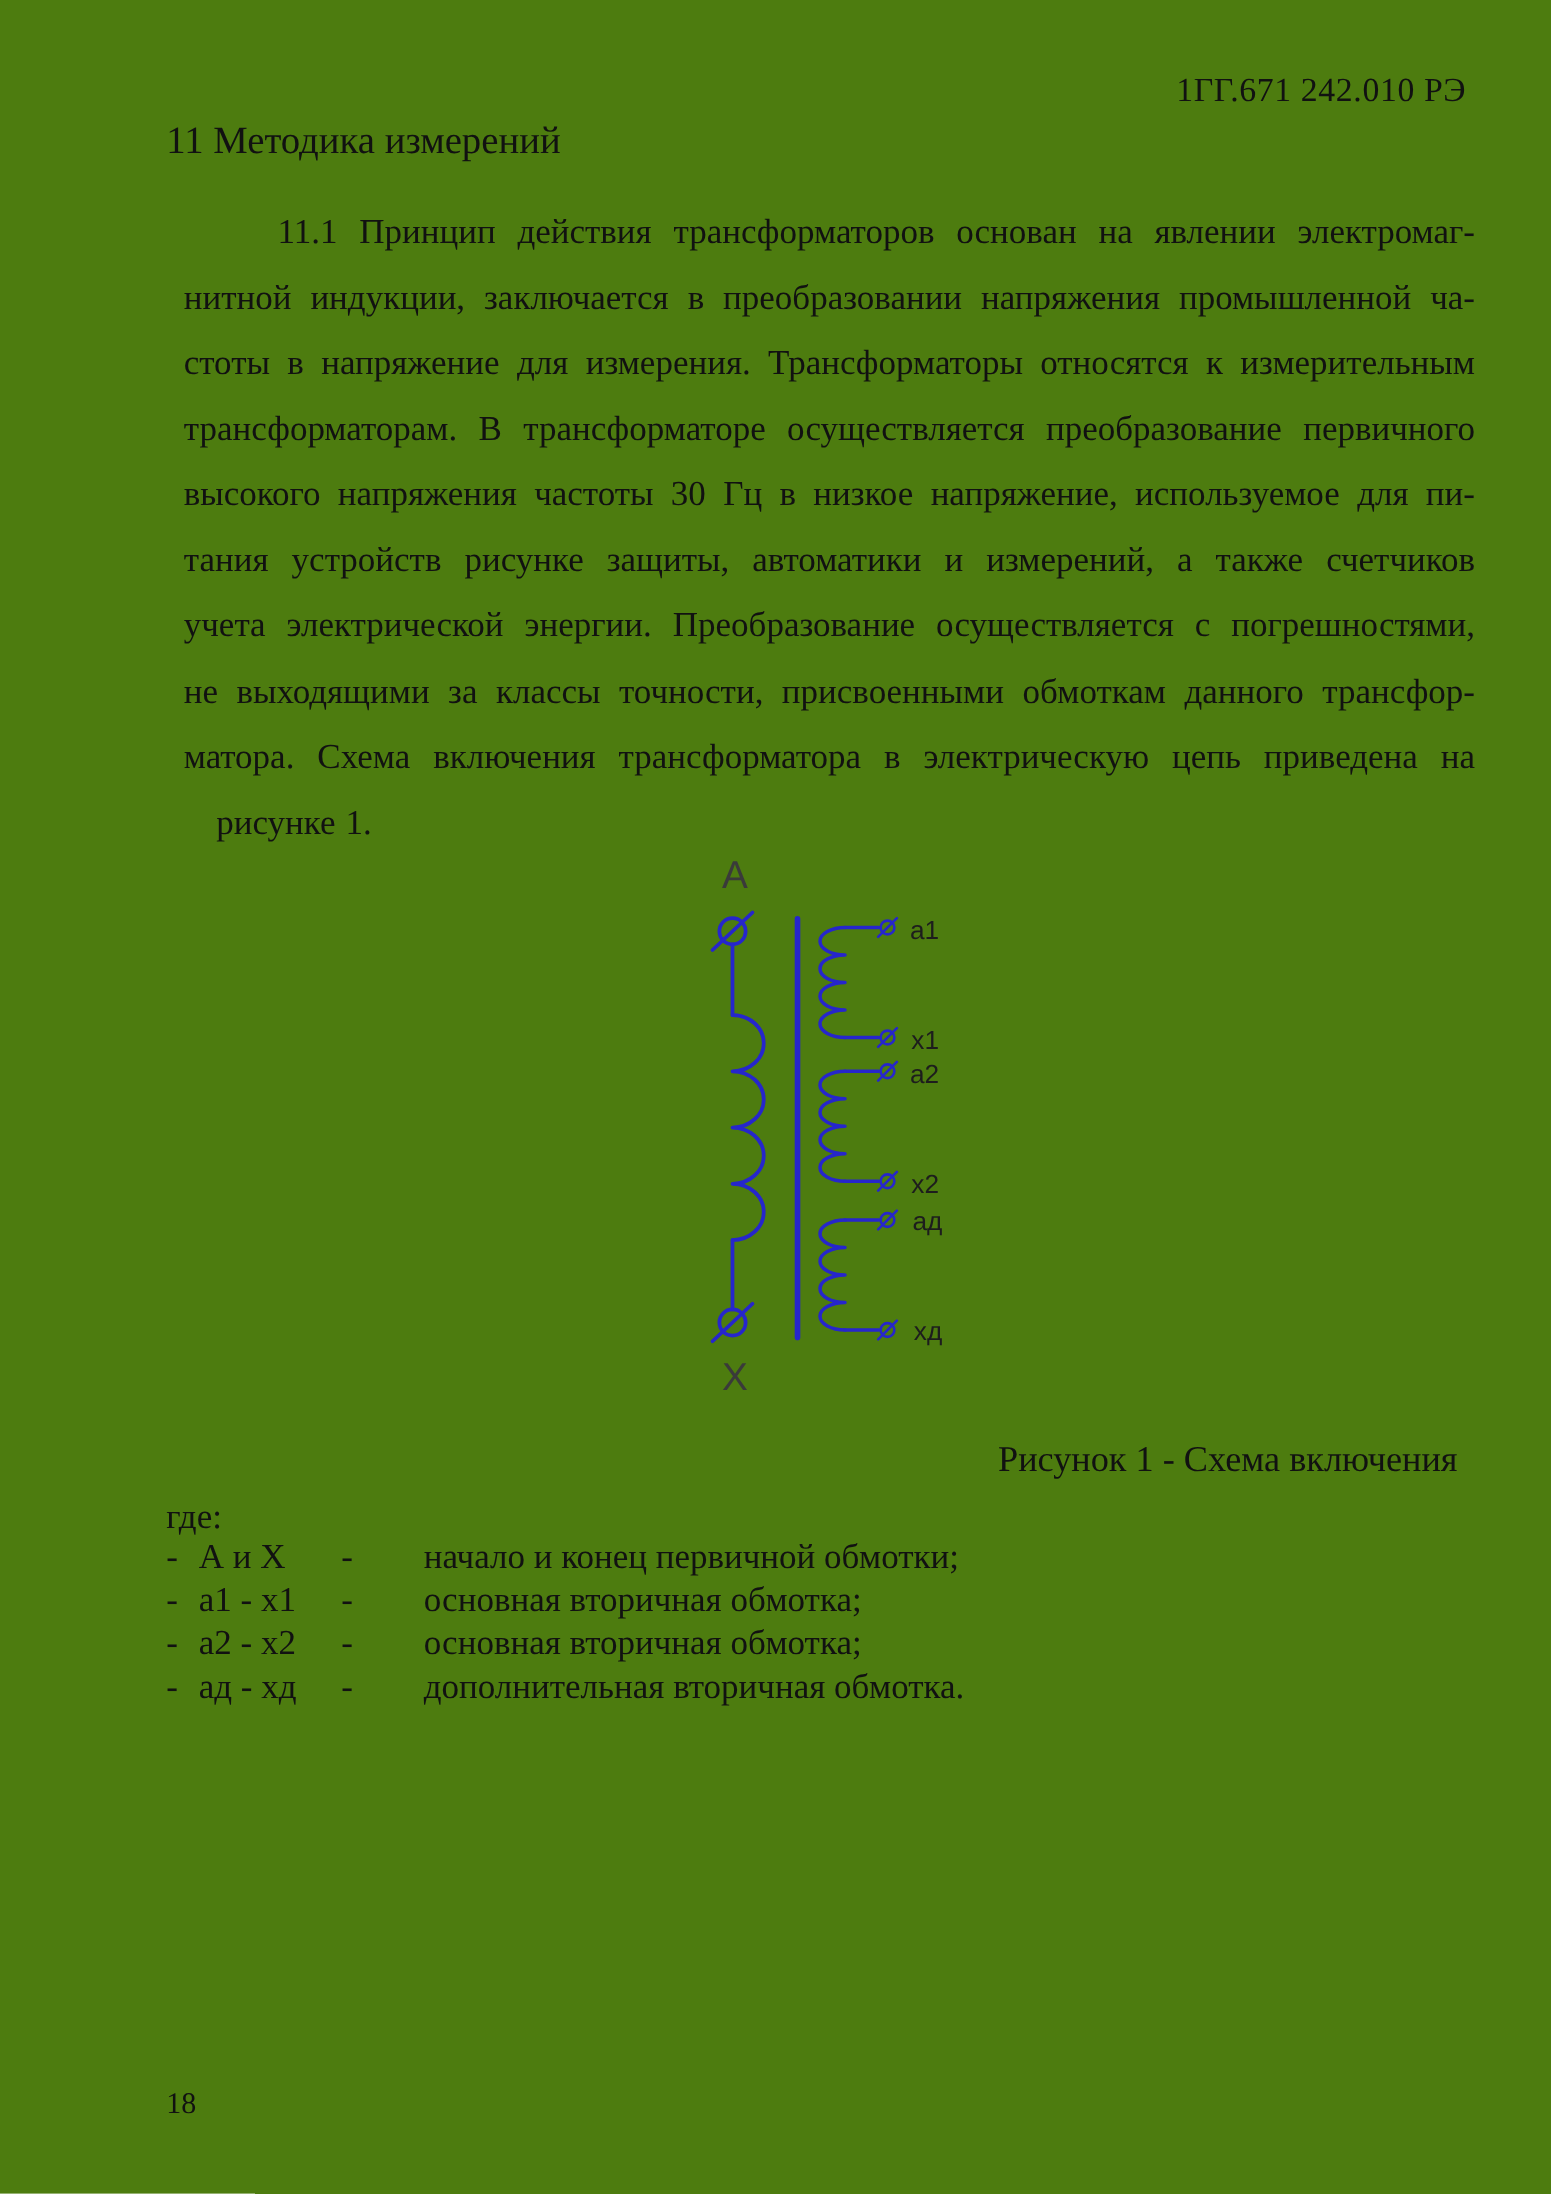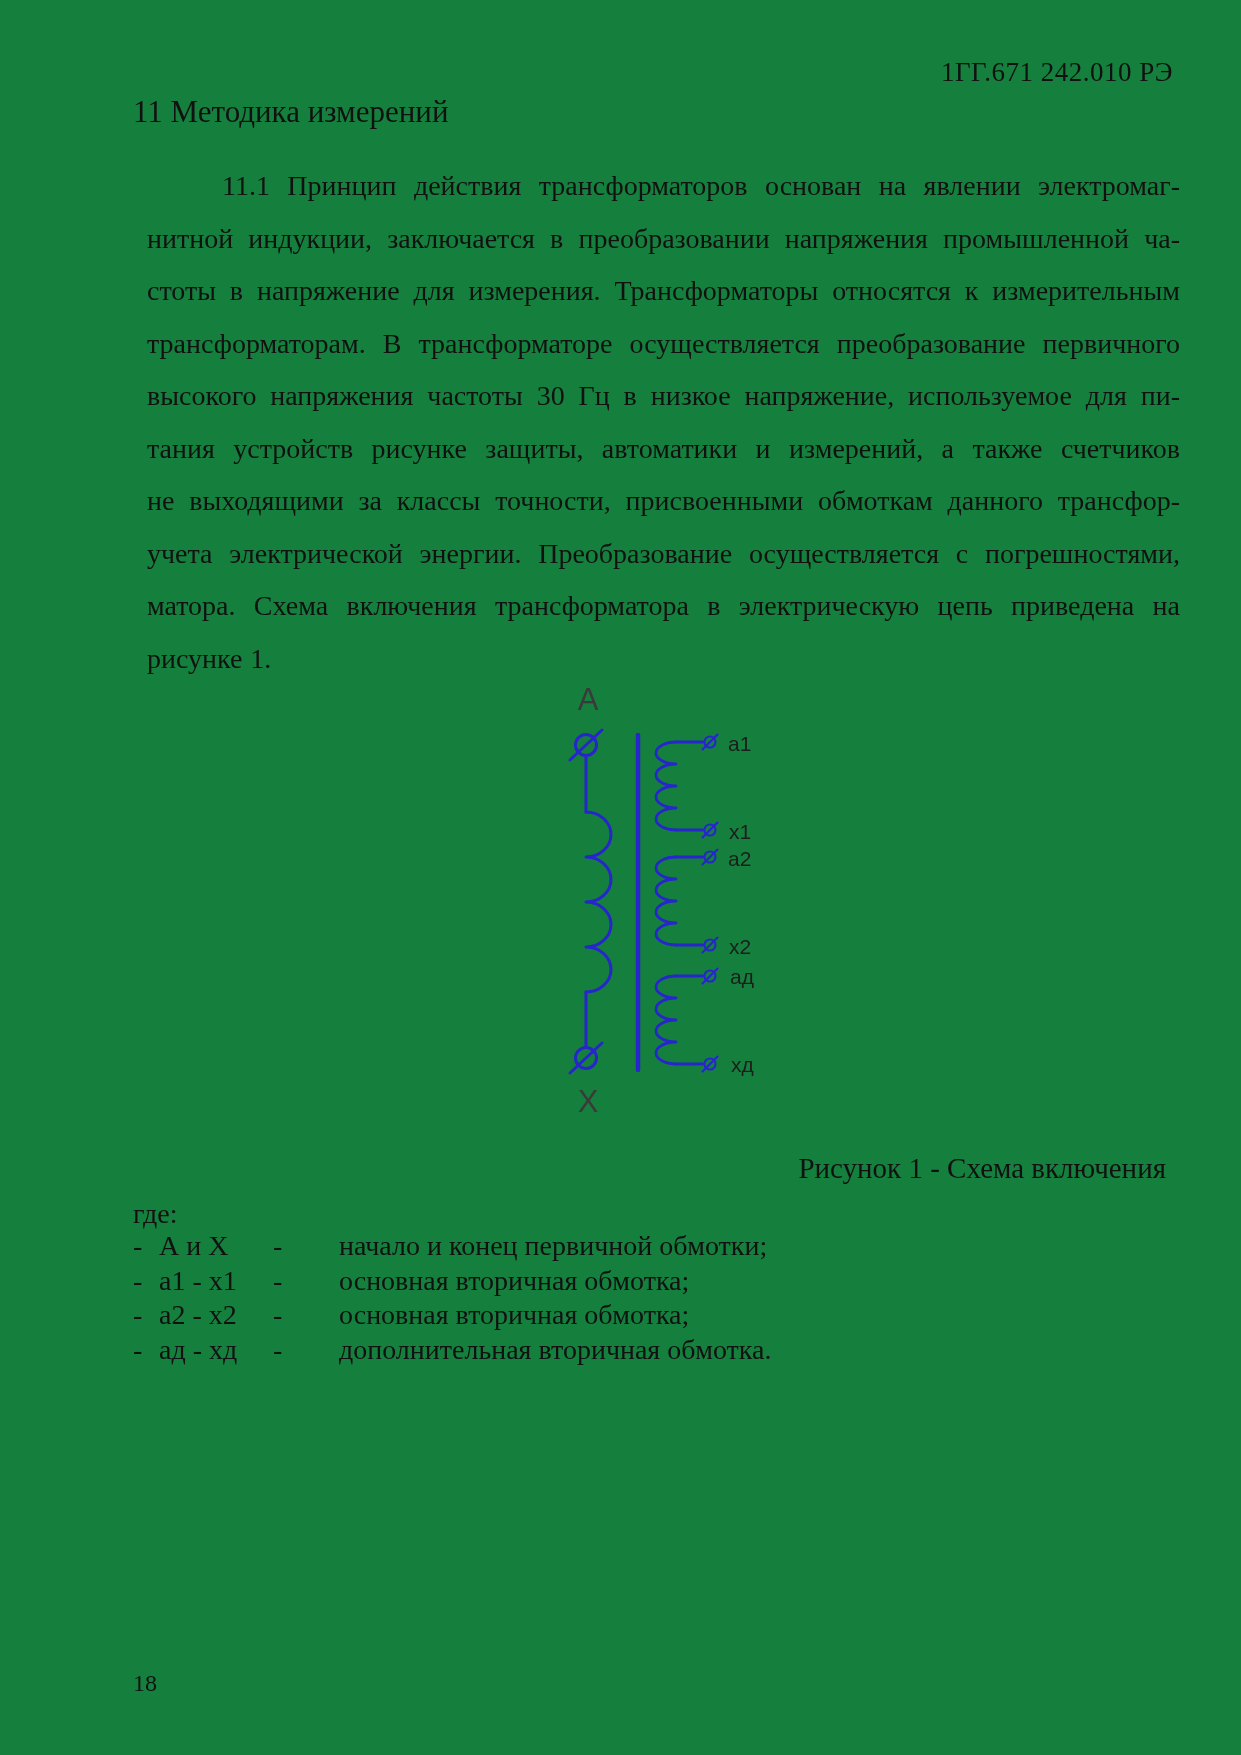--- a/index.html
+++ b/index.html
@@ -1,38 +1,38 @@
 <!DOCTYPE html>
 <html lang="ru"><head>
 <meta charset="utf-8">
 <style>
   html,body{margin:0;padding:0;background:#ffffff;}
   .page{
     position:relative;
     width:1241px;height:1755px;
-    background:#15803d;
+    background:#4d7c0f;
     font-family:"Liberation Serif", serif;
     color:#111111;
     overflow:hidden;
   }
   .header-code{
     position:absolute;top:57px;left:133px;width:1040px;
     text-align:right;font-size:27px;letter-spacing:.5px;
   }
   .page-title{
     position:absolute;top:94px;left:133px;width:1033px;
     text-align:left;font-size:31px;
   }
   .para{
     position:absolute;top:160px;left:147px;width:1033px;
     font-size:28px;line-height:52.5px;
   }
   .pline{text-align:justify;text-align-last:justify;word-spacing:1px;}
   .pline.first{text-indent:75px;}
-  .pline.last{text-align:right;text-align-last:left;}
+  .pline.last{text-align:right;text-align-last:left;margin-left:26px;}
   .fig-svg{position:absolute;top:600px;left:490px;}
   .fig-caption{
     position:absolute;top:1152px;left:133px;width:1033px;
     text-align:right;font-size:29px;
   }
   .legend-intro{
     position:absolute;top:1198px;left:133px;
     font-size:28px;
   }
   .legend{
@@ -52,22 +52,22 @@
 
   <div class="page-title">11 Методика измерений</div>
 
   <div class="para">
     <div class="pline first">11.1 Принцип действия трансформаторов основан на явлении электромаг-</div>
     <div class="pline">нитной индукции, заключается в преобразовании напряжения промышленной ча-</div>
     <div class="pline">стоты в напряжение для измерения. Трансформаторы относятся к измерительным</div>
     <div class="pline">трансформаторам. В трансформаторе осуществляется преобразование первичного</div>
     <div class="pline">высокого напряжения частоты 30 Гц в низкое напряжение, используемое для пи-</div>
     <div class="pline">тания устройств рисунке защиты, автоматики и измерений, а также счетчиков</div>
+    <div class="pline">учета электрической энергии. Преобразование осуществляется с погрешностями,</div>
     <div class="pline">не выходящими за классы точности, присвоенными обмоткам данного трансфор-</div>
-    <div class="pline">учета электрической энергии. Преобразование осуществляется с погрешностями,</div>
     <div class="pline">матора. Схема включения трансформатора в электрическую цепь приведена на</div>
     <div class="pline last">рисунке 1.</div>
   </div>
 
   <svg class="fig-svg" width="310" height="530" viewBox="490 600 310 530" fill="none" stroke-linecap="round" stroke-linejoin="round">
 
     <text x="588" y="710" text-anchor="middle" font-family="Liberation Sans, sans-serif" font-size="31" fill="#3a3a3a" stroke="none">А</text>
 
     <g stroke="#2626cc" stroke-width="3">
       <circle cx="586" cy="745" r="10.5"></circle>

